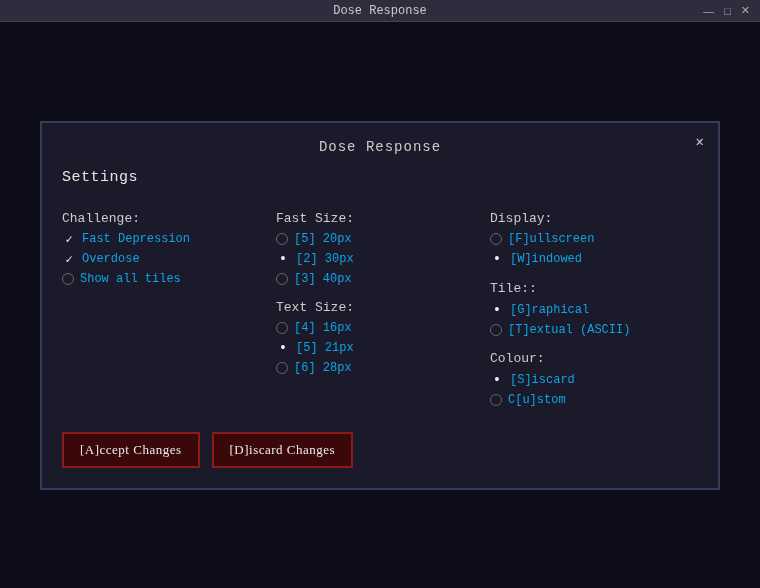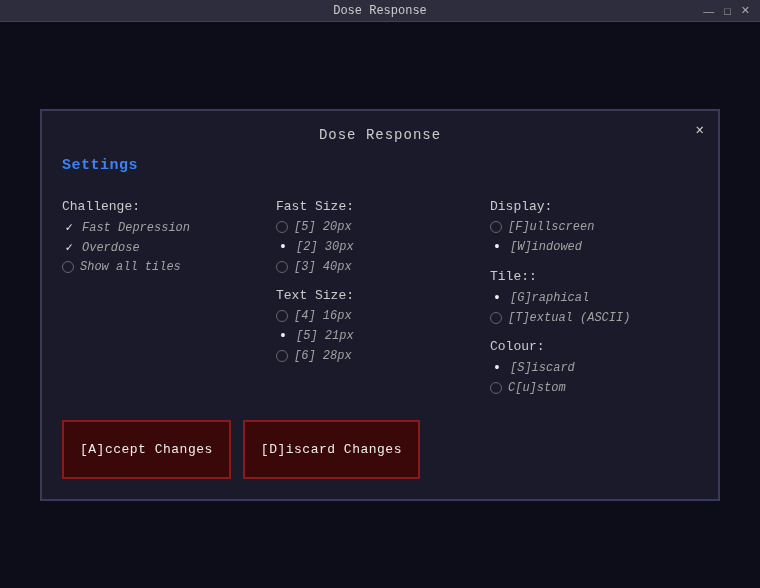--- a/index.html
+++ b/index.html
@@ -67,25 +67,24 @@
       top: 10px;
       right: 14px;
       color: #ccc;
       font-size: 14px;
       cursor: pointer;
       background: none;
       border: none;
       font-family: inherit;
     }
     .settings-heading {
-      color: #3b82f6;
+      color: #e5e5e5;
       font-size: 15px;
       margin-bottom: 25px;
       letter-spacing: 0.5px;
-      font-weight: bold;
     }
     .content-grid {
       display: flex;
       gap: 6px;
     }
     .col {
       flex: 1;
       padding-right: 10px;
     }
     .section-label {
@@ -93,23 +92,22 @@
       font-size: 13px;
       margin-bottom: 6px;
     }
     .option-item {
       display: flex;
       align-items: center;
       gap: 6px;
       margin-bottom: 5px;
     }
     .option-text {
-      color: #a3a3a3;
+      color: #0ea5e9;
       font-size: 12px;
-      font-style: italic;
     }
     .radio-dot {
       width: 12px;
       height: 12px;
       border: 1px solid #666;
       border-radius: 50%;
       display: inline-flex;
       align-items: center;
       justify-content: center;
       flex-shrink: 0;
@@ -129,23 +127,23 @@
     .section-spacer { margin-top: 14px; }
     .footer {
       margin-top: 20px;
       display: flex;
       gap: 12px;
     }
     .action-btn {
       background: #3a0808;
       border: 2px solid #8b1a1a;
       color: #eee;
-      font-family: Liberation Mono, monospace;
+      font-family: Liberation Serif, serif;
       font-size: 13px;
-      padding: 20px 16px;
+      padding: 8px 16px;
       cursor: pointer;
       letter-spacing: 0.5px;
     }
   </style>
 </head>
 <body>
 
 <div class="title-bar">
   <span class="title-bar-text">Dose Response</span>
   <div class="title-bar-controls">

